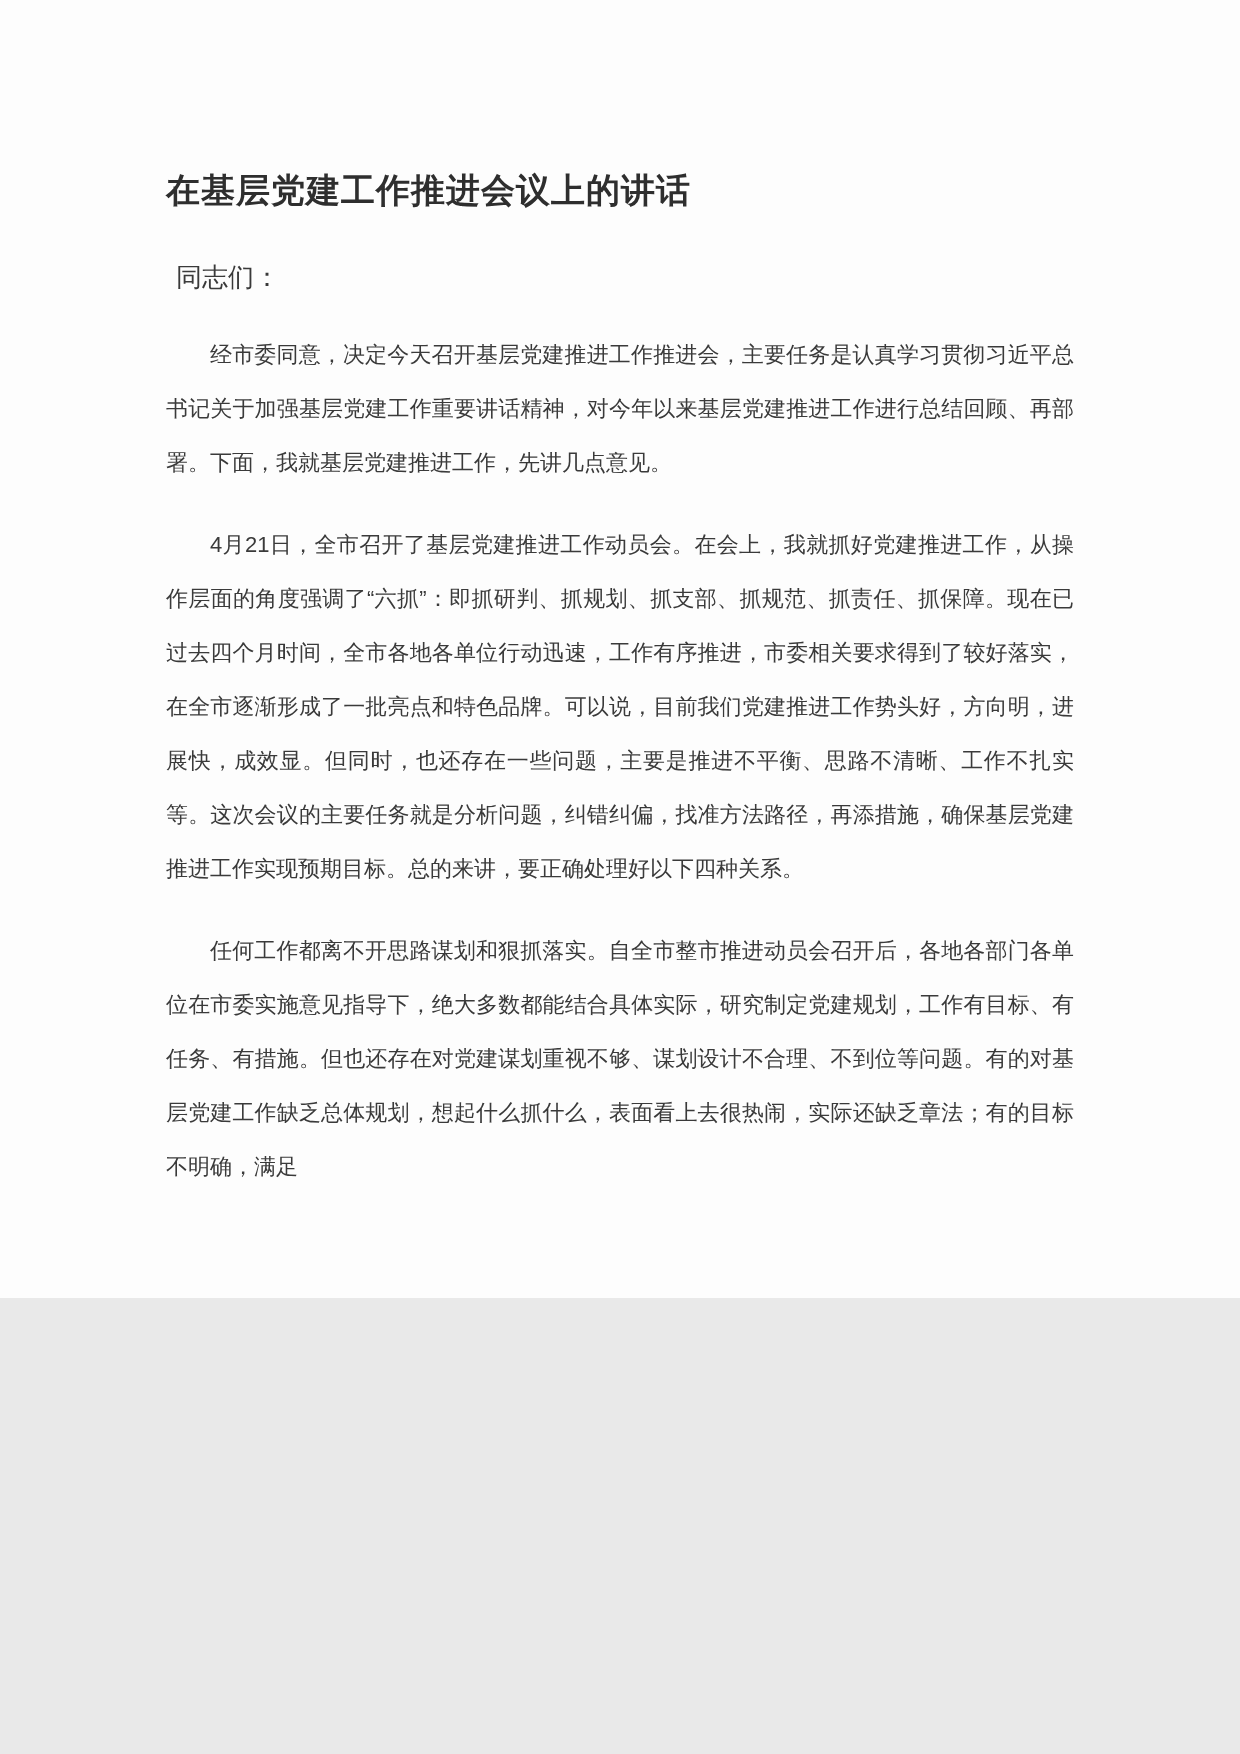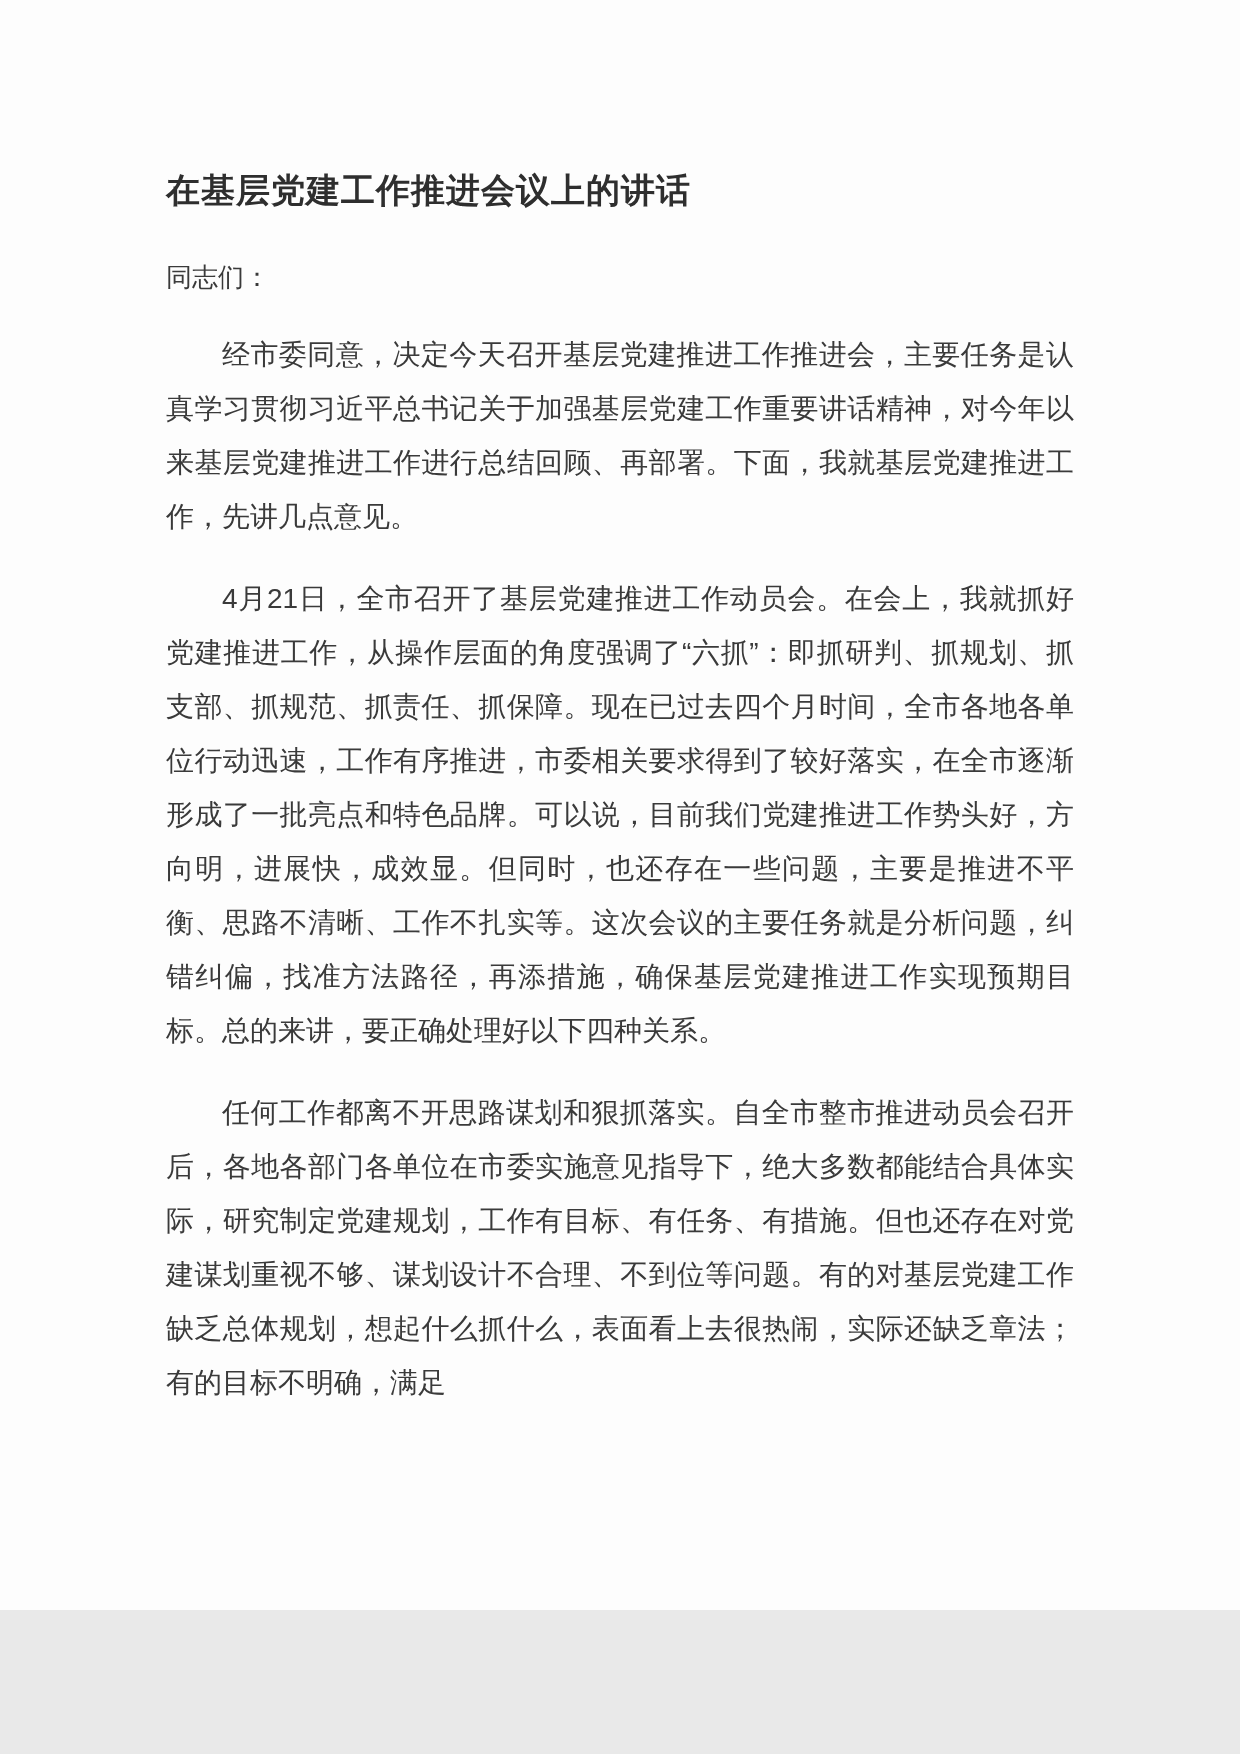--- a/index.html
+++ b/index.html
@@ -4,43 +4,43 @@
 <style>
   html, body {
     margin: 0;
     padding: 0;
     background: #e9e9e9;
     font-family: "Liberation Sans", sans-serif;
   }
   .page {
     position: relative;
     width: 1240px;
-    height: 1610px;
+    height: 1298px;
     margin: 0 auto;
     background: #fdfdfd;
     box-sizing: border-box;
     padding: 168px 166px 0 166px;
     overflow: hidden;
     color: #3a3a3a;
   }
   .doc-title {
     font-size: 34px;
     font-weight: bold;
     color: #2e2e2e;
     letter-spacing: 1px;
     margin: 0 0 38px 0;
     line-height: 1.3;
   }
   .salutation {
     font-size: 26px;
     line-height: 54px;
-    margin: 0 0 24px 0;
+    margin: 0 0 24px 10px;
   }
   .body-para {
-    font-size: 28px;
+    font-size: 22px;
     line-height: 54px;
     text-align: justify;
     text-indent: 2em;
     margin: 0 0 28px 0;
     word-break: break-all;
   }
   .heading-para {
     margin-bottom: 0;
   }
 </style>

